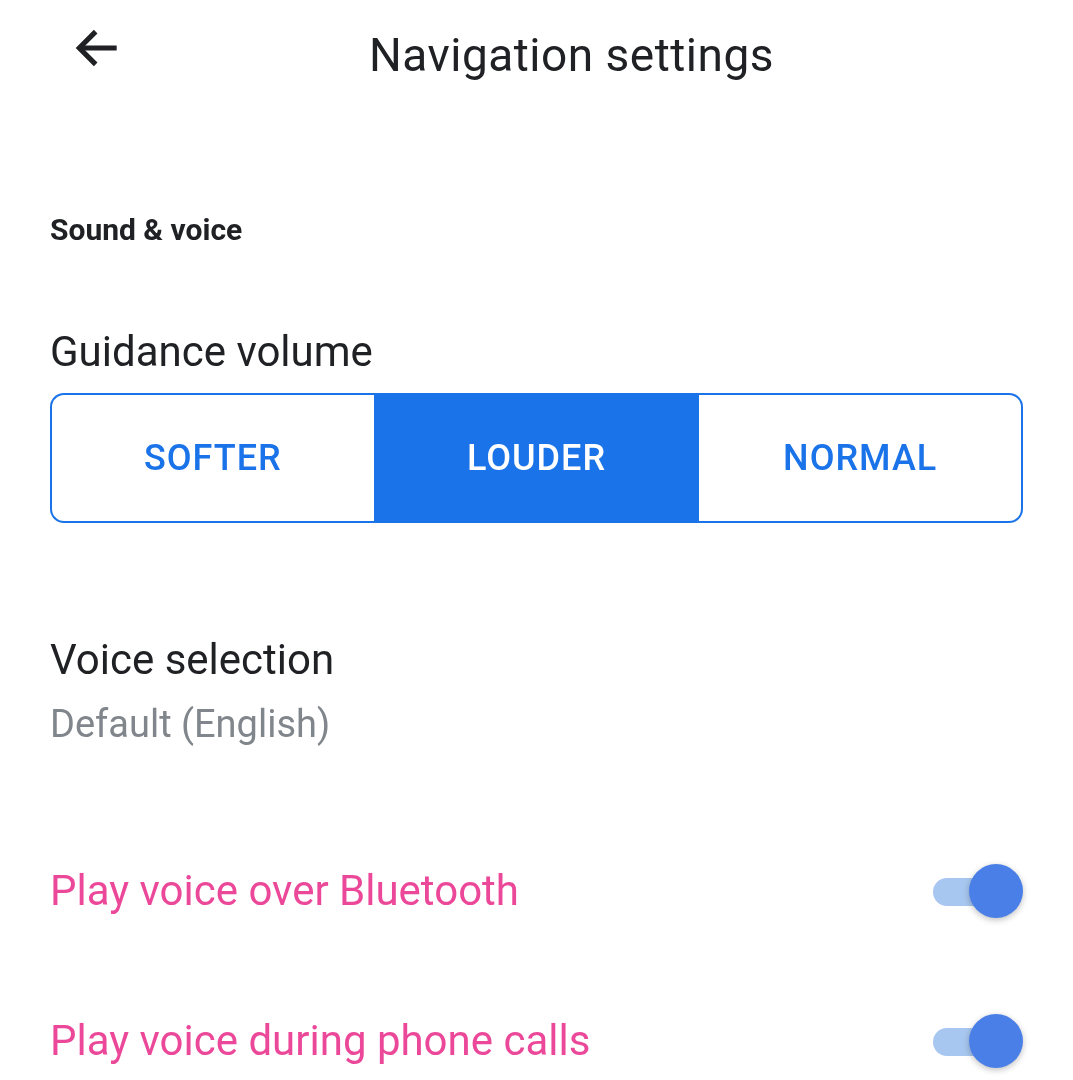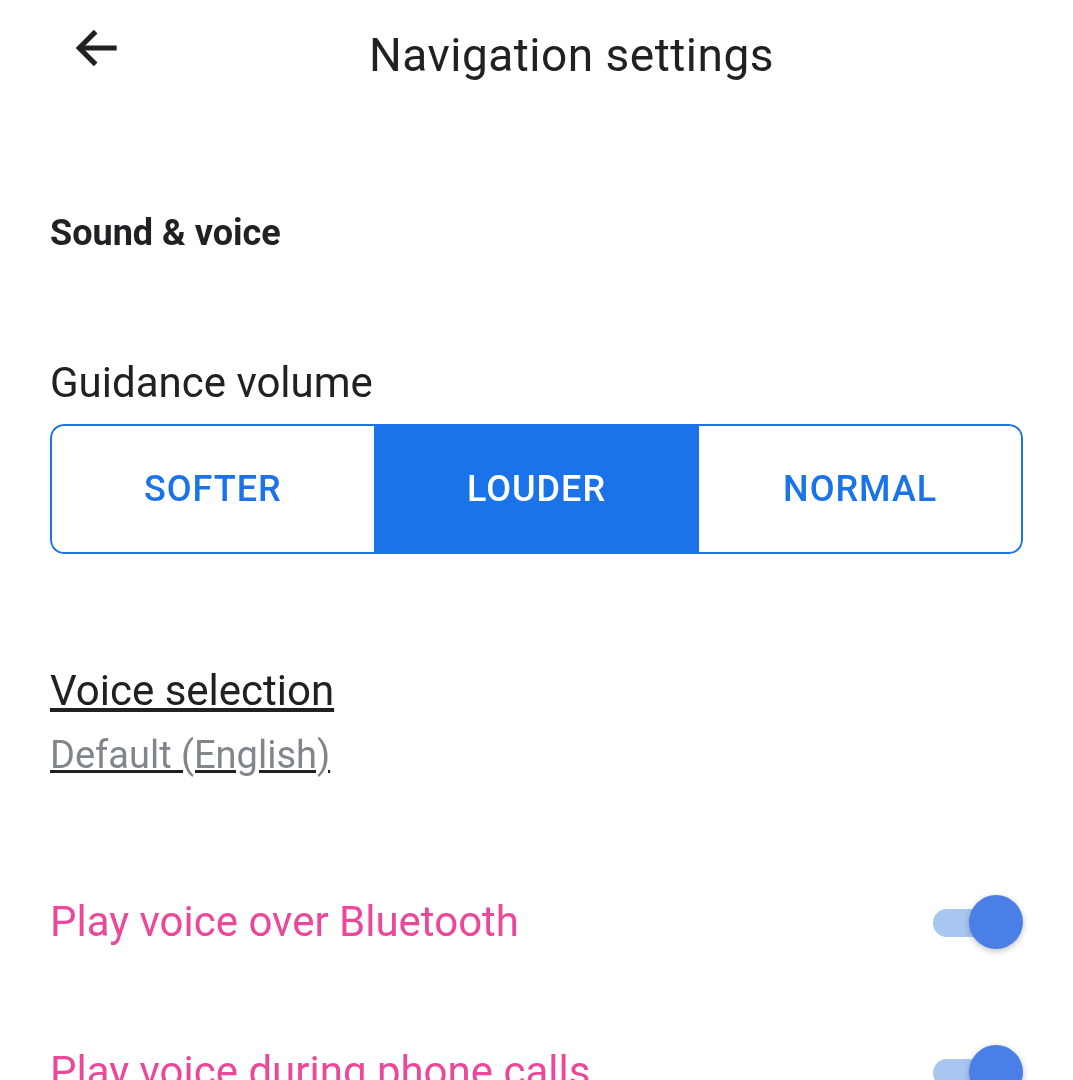--- a/index.html
+++ b/index.html
@@ -37,36 +37,36 @@
       font-size: 46px;
       font-weight: 400;
       color: #202124;
       letter-spacing: 0.5px;
       margin-top: 8px;
     }
     .content {
       padding: 0 50px;
     }
     .section-heading {
-      font-size: 36px;
+      font-size: 30px;
       font-weight: 700;
       color: #202124;
       margin-top: 110px;
-      margin-bottom: 104px;
+      margin-bottom: 80px;
     }
     .setting-label {
       font-size: 42px;
       font-weight: 400;
       color: #202124;
       margin-bottom: 17px;
     }
     .segmented-control {
       display: flex;
       width: 100%;
-      border-radius: 14px;
+      border-radius: 2px;
       overflow: hidden;
       margin-bottom: 80px;
     }
     .segment {
       flex: 1;
       text-align: center;
       padding: 42px 0;
       font-size: 36px;
       font-weight: 500;
       letter-spacing: 1px;
@@ -88,21 +88,20 @@
       border-bottom-right-radius: 14px;
       border-left: none;
     }
     .segment.selected {
       background: #1a73e8;
       color: #ffffff;
     }
     .list-item {
       padding: 30px 0;
       cursor: pointer;
-      text-decoration: underline;
     }
     .list-item-title {
       font-size: 42px;
       font-weight: 400;
       color: #202124;
       line-height: 1.3;
     }
     .list-item-subtitle {
       font-size: 38px;
       font-weight: 400;

